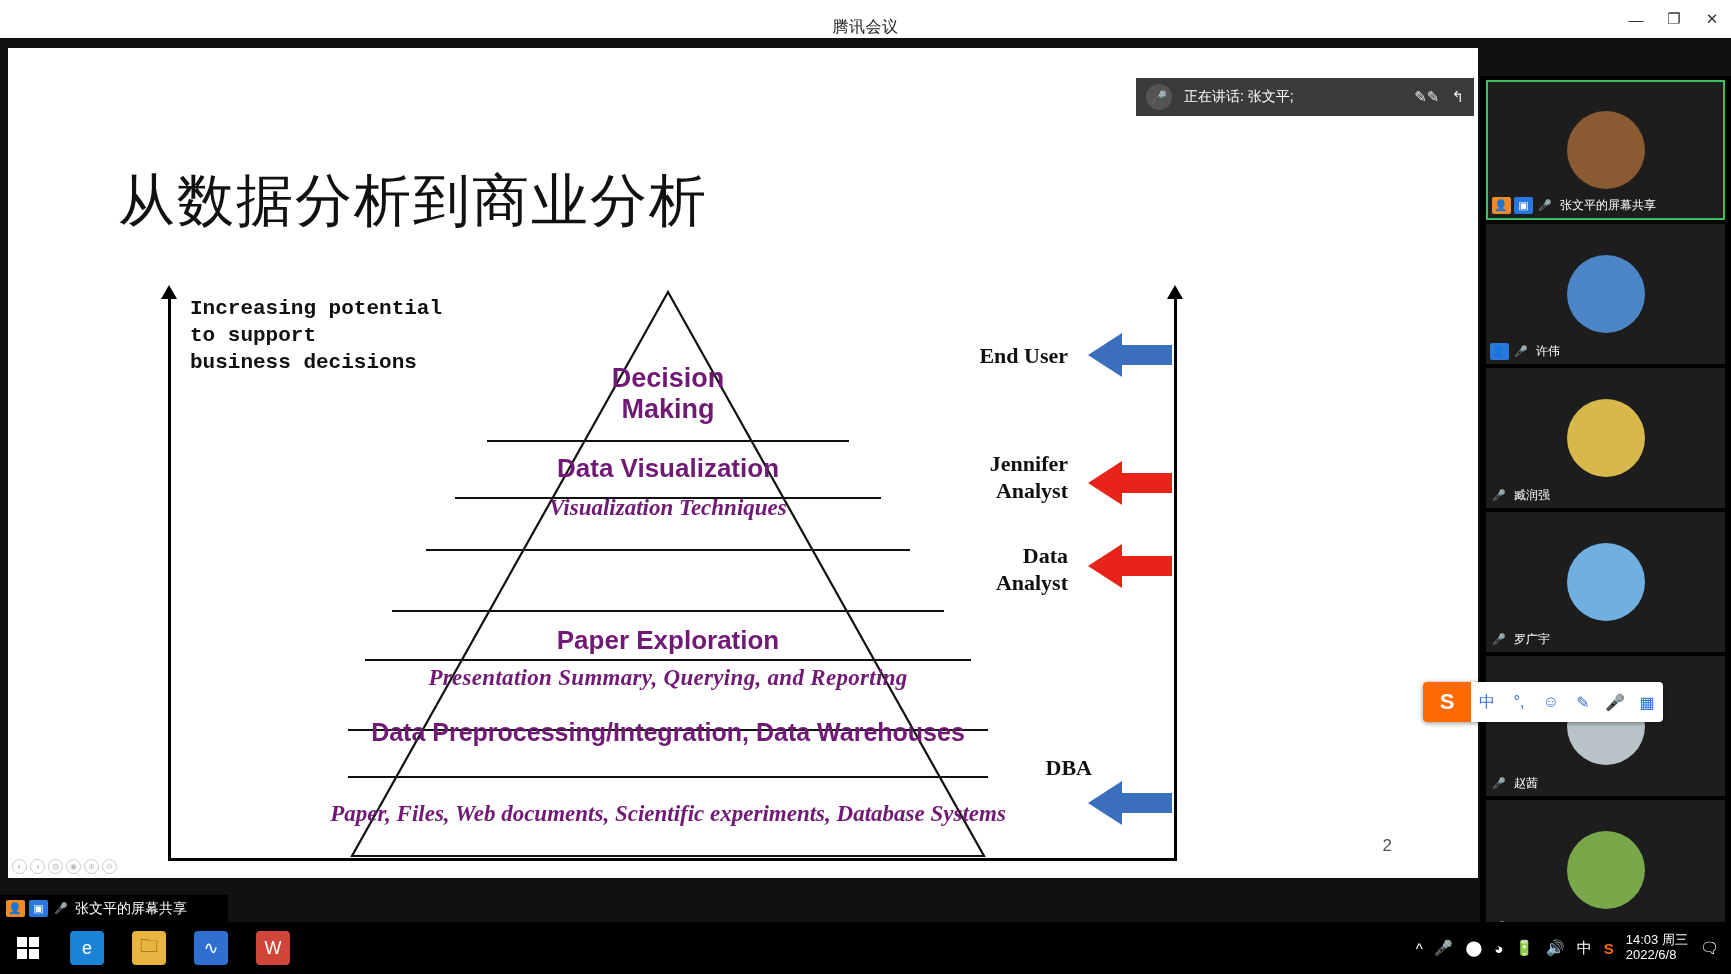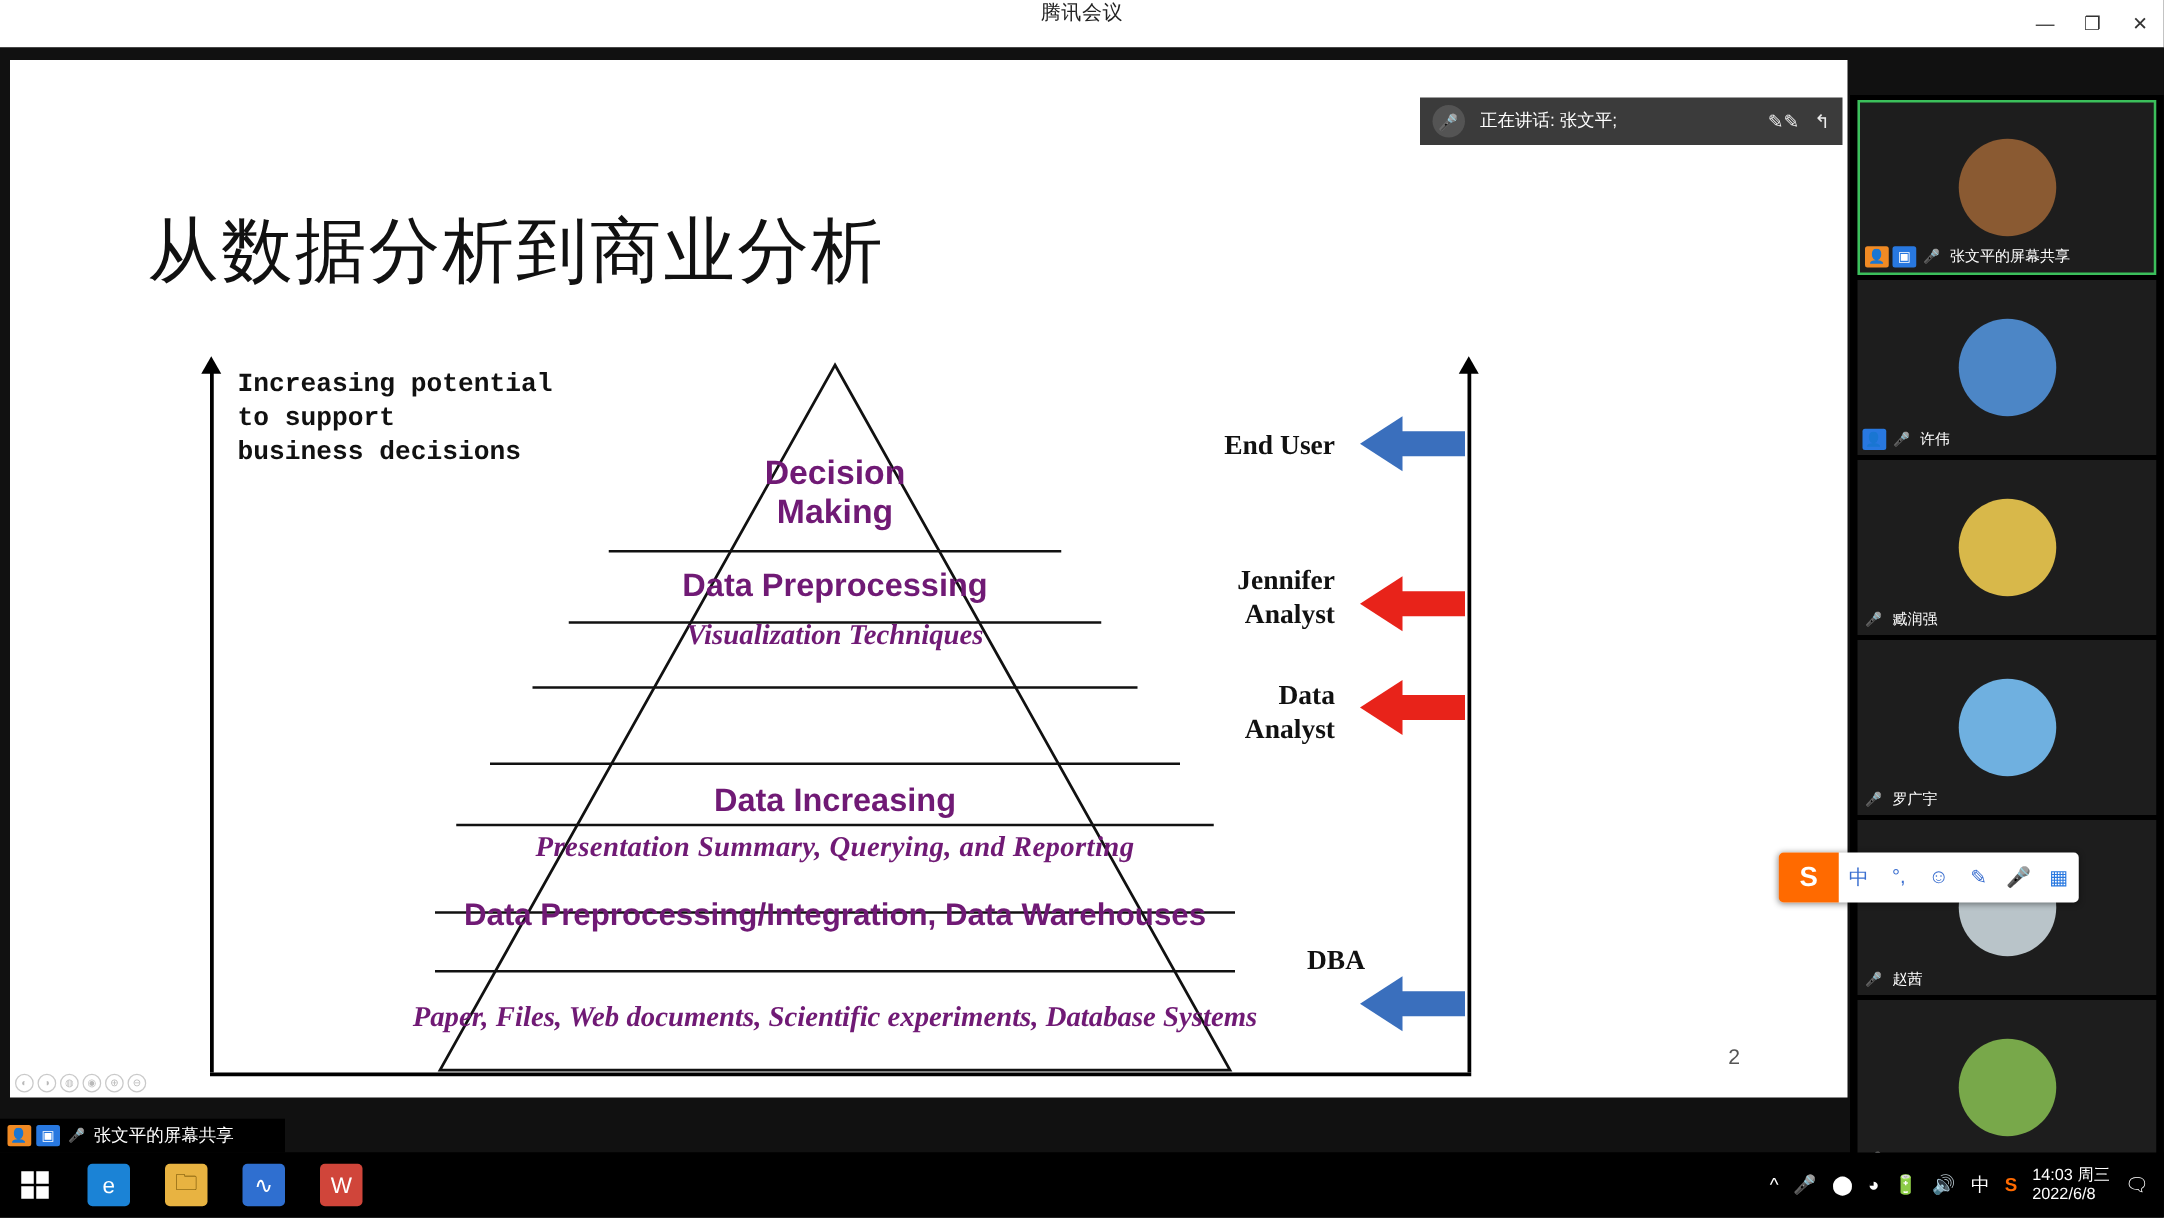--- a/index.html
+++ b/index.html
@@ -9,21 +9,21 @@
     overflow: hidden;
     font-family: "Liberation Sans", sans-serif;
     background: #000;
   }
 
   
   .titlebar {
     position: absolute; top: 0; left: 0;
     width: 1731px; height: 38px;
     background: #ffffff;
-    display: flex; align-items: flex-start; justify-content: center;
+    display: flex; align-items: flex-end; justify-content: center;
   }
   .titlebar .title {
     font-size: 16px; color: #222; letter-spacing: .5px;
   }
   .win-controls {
     position: absolute; right: 0; top: 0; height: 38px;
     display: flex; align-items: center;
   }
   .win-btn {
     width: 38px; height: 38px; display: flex; align-items: center; justify-content: center;
@@ -256,25 +256,25 @@
           <line x1="78" y1="262" x2="562" y2="262" stroke="#111" stroke-width="2"></line>
           <line x1="44" y1="323" x2="596" y2="323" stroke="#111" stroke-width="2"></line>
           <line x1="17" y1="372" x2="623" y2="372" stroke="#111" stroke-width="2"></line>
           <line x1="-2" y1="442" x2="642" y2="442" stroke="#111" stroke-width="2"></line>
           <line x1="-2" y1="489" x2="642" y2="489" stroke="#111" stroke-width="2"></line>
         </svg>
 
         <div class="ptext bold" style="top:75px; font-size:27px;">Decision</div>
         <div class="ptext bold" style="top:106px; font-size:27px;">Making</div>
 
-        <div class="ptext bold" style="top:165px; font-size:26px;">Data Preprocessing</div>
+        <div class="ptext bold" style="top:165px; font-size:26px;">Data Visualization</div>
         <div class="ptext ital" style="top:207px; font-size:23px;">Visualization Techniques</div>
 
 
-        <div class="ptext bold" style="top:337px; font-size:26px;">Data Increasing</div>
+        <div class="ptext bold" style="top:337px; font-size:26px;">Paper Exploration</div>
         <div class="ptext ital" style="top:377px; font-size:23px; letter-spacing:.3px;">Presentation Summary, Querying, and Reporting</div>
 
         <div class="ptext bold" style="top:430px; font-size:25px; white-space:nowrap;">Data Preprocessing/Integration, Data Warehouses</div>
 
         <div class="ptext ital" style="top:513px; font-size:23px; white-space:nowrap; left:-55px; width:750px;">Paper, Files, Web documents, Scientific experiments, Database Systems</div>
       </div>
 
       <div class="rlabel" style="left:790px; top:55px; width:120px;">
         <div>End User</div>
       </div>

